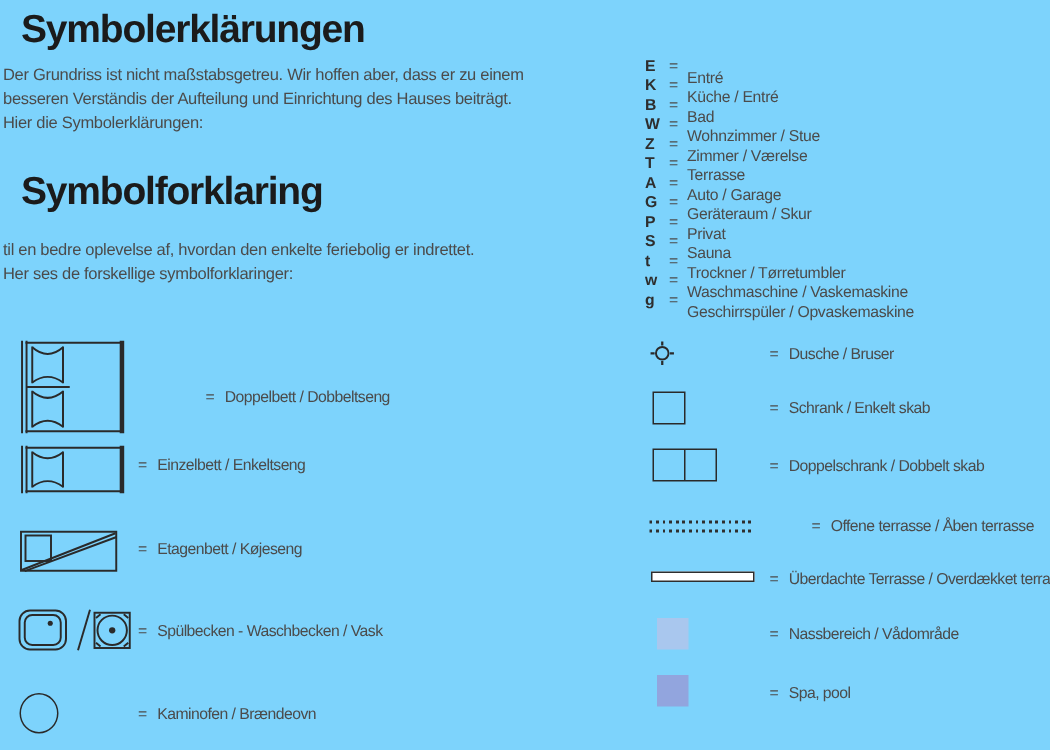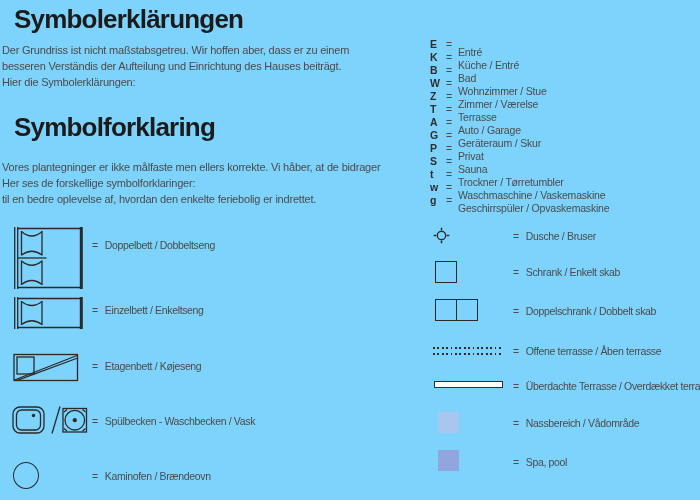--- a/index.html
+++ b/index.html
@@ -70,23 +70,22 @@
 
   <h1 class="h1" id="title-de">Symbolerklärungen</h1>
   <div class="intro" id="body-de">
     <div>Der Grundriss ist nicht maßstabsgetreu. Wir hoffen aber, dass er zu einem</div>
     <div>besseren Verständis der Aufteilung und Einrichtung des Hauses beiträgt.</div>
     <div>Hier die Symbolerklärungen:</div>
   </div>
 
   <h1 class="h1" id="title-da">Symbolforklaring</h1>
   <div class="intro" id="body-da">
-    <div>Vores plantegninger er ikke målfaste men ellers korrekte. Vi håber, at de bidrager</div>
+    <div>til en bedre oplevelse af, hvordan den enkelte feriebolig er indrettet.</div>
     <div>Her ses de forskellige symbolforklaringer:</div>
-    <div>til en bedre oplevelse af, hvordan den enkelte feriebolig er indrettet.</div>
   </div>
 
   <div id="letters">
     <div class="lrow">
         <span class="lt">E</span>
         <span class="eq">=</span>
         <span class="ll">Entré</span>
       </div>
     <div class="lrow">
         <span class="lt">K</span>
@@ -161,21 +160,21 @@
         <path d="M4.7 31 H33.5"></path>
         <path d="M8.5 4 V28.5 M29 4 V28.5"></path>
         <path d="M8.5 4.5 Q18.8 13.5 29 4.5"></path>
         <path d="M8.5 28 Q18.8 20.5 29 28"></path>
         <path d="M8.5 33.5 V58 M29 33.5 V58"></path>
         <path d="M8.5 34 Q18.8 42.5 29 34"></path>
         <path d="M8.5 57.5 Q18.8 49.5 29 57.5"></path>
       </g>
     </svg>
   </div>
-  <div class="slabel left-label" style="top:239px;">
+  <div class="slabel left-label" style="top:259px;margin-left:45px;">
     <span class="eqs">=</span><span>Doppelbett / Dobbeltseng</span>
   </div>
 
   <div class="icon" id="ic-einzelbett">
     <svg width="72" height="32" viewBox="0 0 72 32">
       <g class="stroke">
         <path d="M4 1.5 H67"></path>
           <path d="M4 30.5 H67"></path>
         <path d="M1.7 0 V32"></path>
           <path d="M4.7 0 V32"></path>
@@ -246,21 +245,21 @@
 
   <div class="icon" id="ic-doppelschrank">
     <div class="half"></div>
     <div class="half"></div>
   </div>
   <div class="slabel right-label" style="top:305px;text-align:right;">
     <span class="eqs">=</span><span>Doppelschrank / Dobbelt skab</span>
   </div>
 
   <div class="icon" id="ic-open-terrace"></div>
-  <div class="slabel right-label" style="top:345px;">
+  <div class="slabel right-label" style="top:345px;margin-left:28px;">
     <span class="eqs">=</span><span>Offene terrasse / Åben terrasse</span>
   </div>
 
   <div class="icon" id="ic-covered-terrace"></div>
   <div class="slabel right-label" style="top:380px;">
     <span class="eqs">=</span><span>Überdachte Terrasse / Overdækket terrasse</span>
   </div>
 
   <div class="icon" id="ic-wet-area" style="background-color: rgb(169, 199, 238);"></div>
   <div class="slabel right-label" style="top:417px;">

